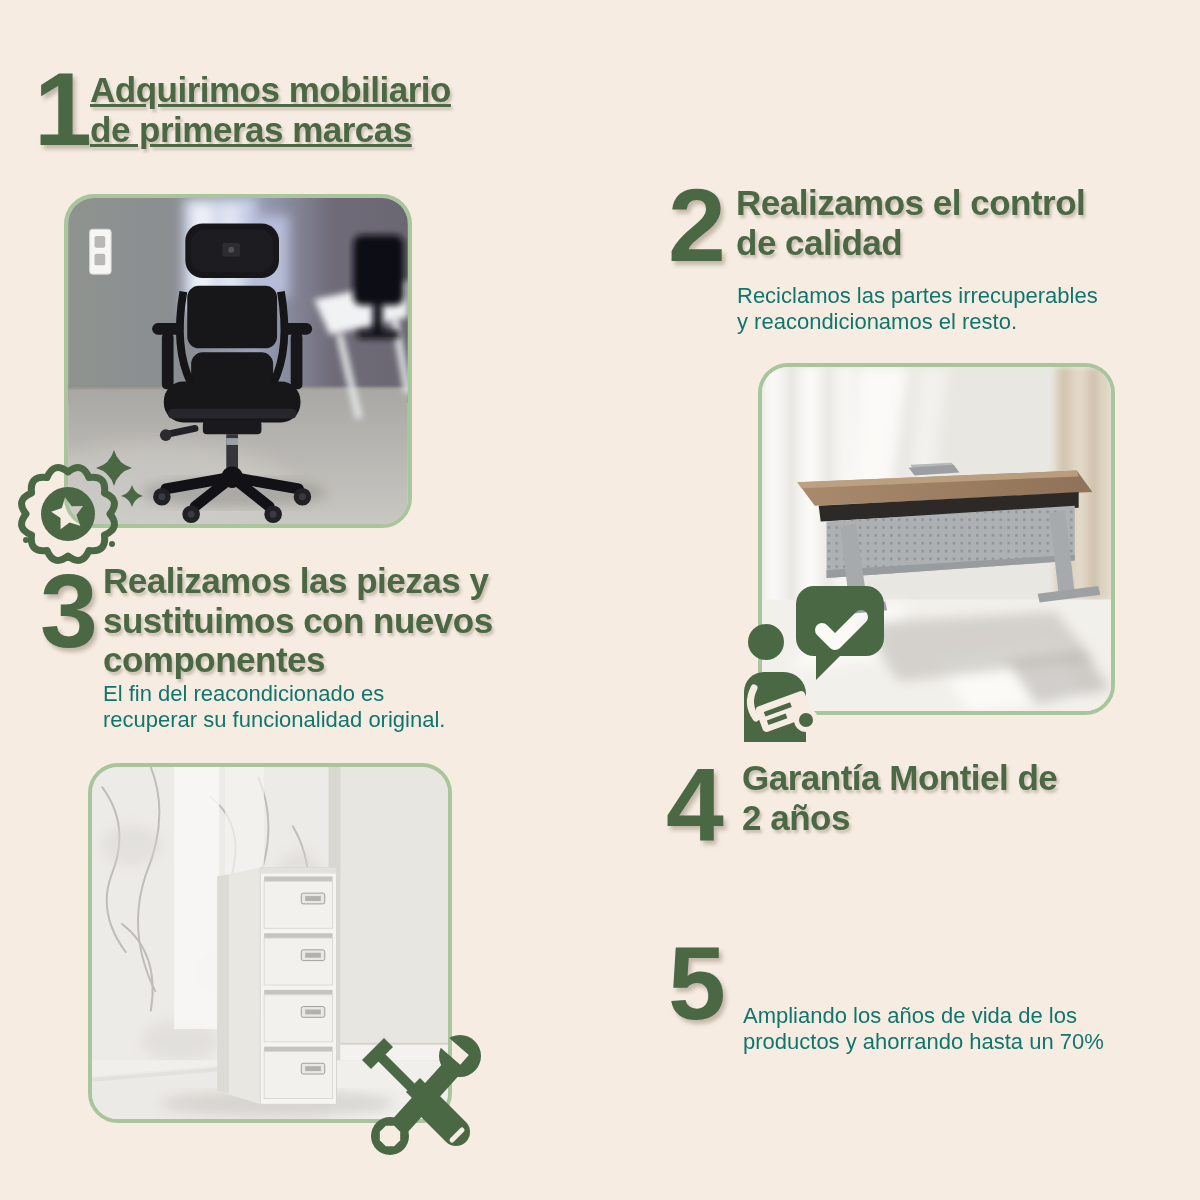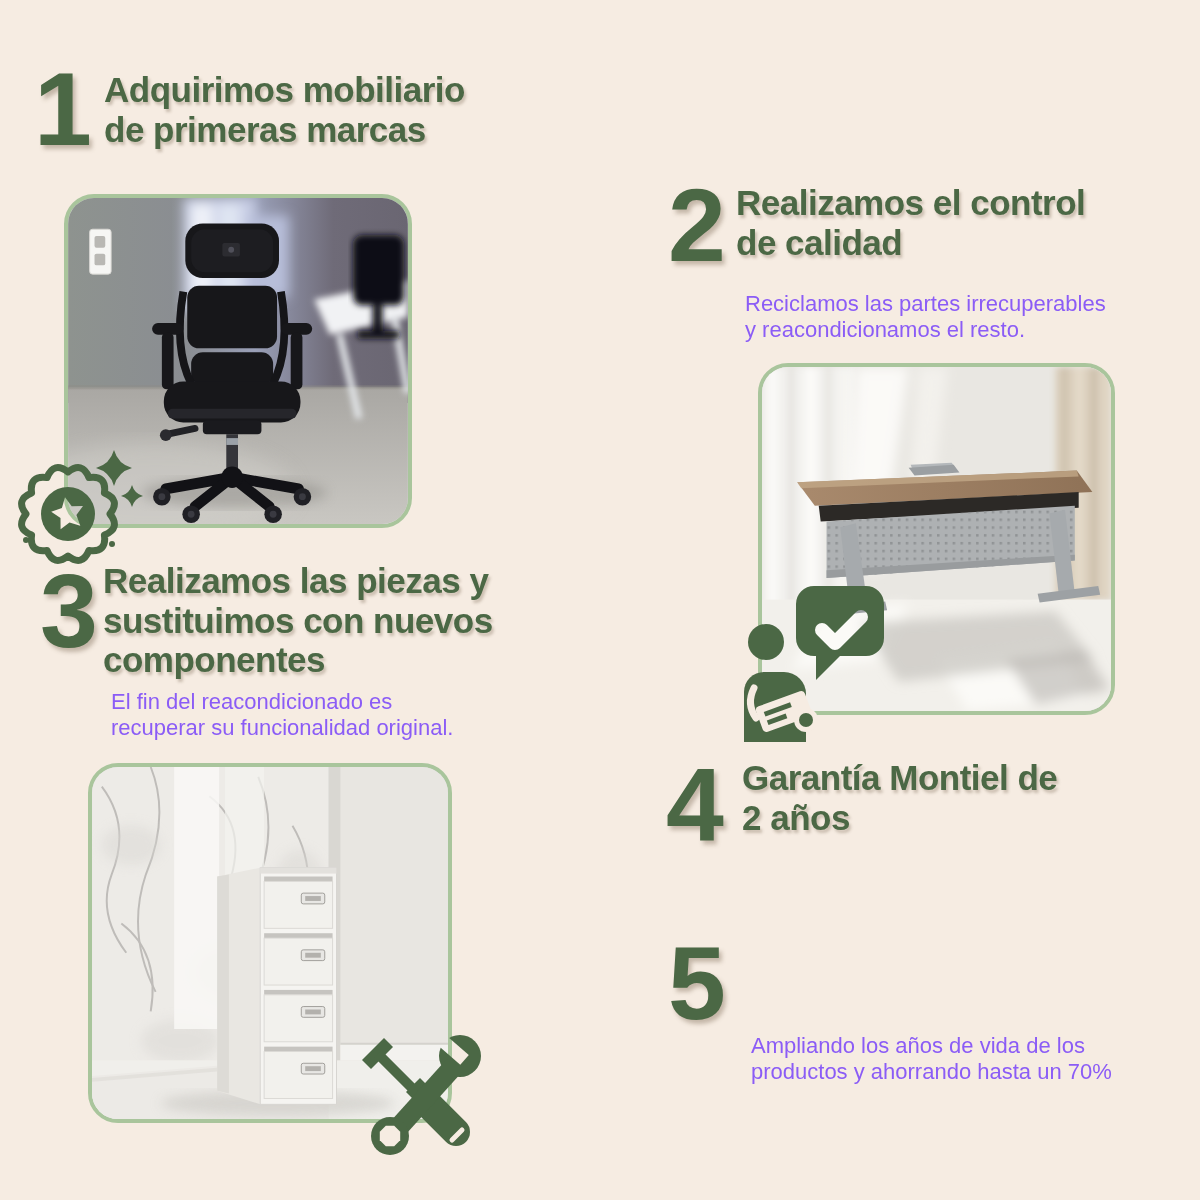--- a/index.html
+++ b/index.html
@@ -3,38 +3,38 @@
 <meta charset="utf-8">
 <style>
   html,body{margin:0;padding:0;background:#f6ece2;}
   .canvas{position:relative;width:1200px;height:1200px;background:#f6ece2;overflow:hidden;
           font-family:"Liberation Sans",sans-serif;}
   .num{position:absolute;z-index:2;color:#4b6845;font-weight:800;font-size:104px;line-height:.80;
        letter-spacing:-3px;text-shadow:3px 4px 4px rgba(104,84,60,.35);}
   .title{position:absolute;z-index:2;color:#4b6845;font-weight:800;font-size:35px;line-height:1.13;
        letter-spacing:-.5px;margin:0;text-shadow:2px 3px 3px rgba(104,84,60,.3);}
   .title .tl{display:block;white-space:nowrap;}
-  .bodytxt{position:absolute;z-index:2;color:#8b5cf6;font-size:22px;line-height:1.16;margin:8px;}
+  .bodytxt{position:absolute;z-index:2;color:#0f766e;font-size:22px;line-height:1.16;margin:0;}
   .bodytxt .bl{display:block;white-space:nowrap;}
   .photo{position:absolute;z-index:1;border:4px solid #a9c59c;border-radius:30px;overflow:hidden;
          box-sizing:border-box;background:#ddd;}
   .photo svg{display:block;width:100%;height:100%;}
   .icon{position:absolute;z-index:3;}
   
-  #num1{left:34px;top:68px;}   #title1{left:104px;top:70px;}
+  #num1{left:34px;top:68px;}   #title1{left:90px;top:70px;text-decoration:underline;}
   #photo1{left:64px;top:194px;width:348px;height:334px;}
   #badge{left:10px;top:442px;width:134px;height:134px;}
   #num3{left:40px;top:570px;}  #title3{left:103px;top:561px;} #body3{left:103px;top:681px;}
   #photo3{left:88px;top:763px;width:364px;height:360px;}
   #tools{left:354px;top:1030px;width:134px;height:134px;}
   #num2{left:668px;top:184px;} #title2{left:736px;top:183px;} #body2{left:737px;top:283px;}
   #photo2{left:758px;top:363px;width:357px;height:352px;}
   #person{left:736px;top:584px;width:150px;height:158px;}
   #num4{left:666px;top:764px;} #title4{left:742px;top:758px;} #body4{left:747px;top:857px;}
-  #num5{left:668px;top:942px;} #title5{left:738px;top:941px;} #body5{left:743px;top:1025px;}
+  #num5{left:668px;top:942px;} #title5{left:738px;top:941px;} #body5{left:743px;top:1003px;}
 </style>
 </head>
 <body>
 
 <div class="canvas">
 
   <div class="num" id="num1">1</div>
   <h2 class="title" id="title1">
     <span class="tl">Adquirimos mobiliario</span>
     <span class="tl">de primeras marcas</span>

